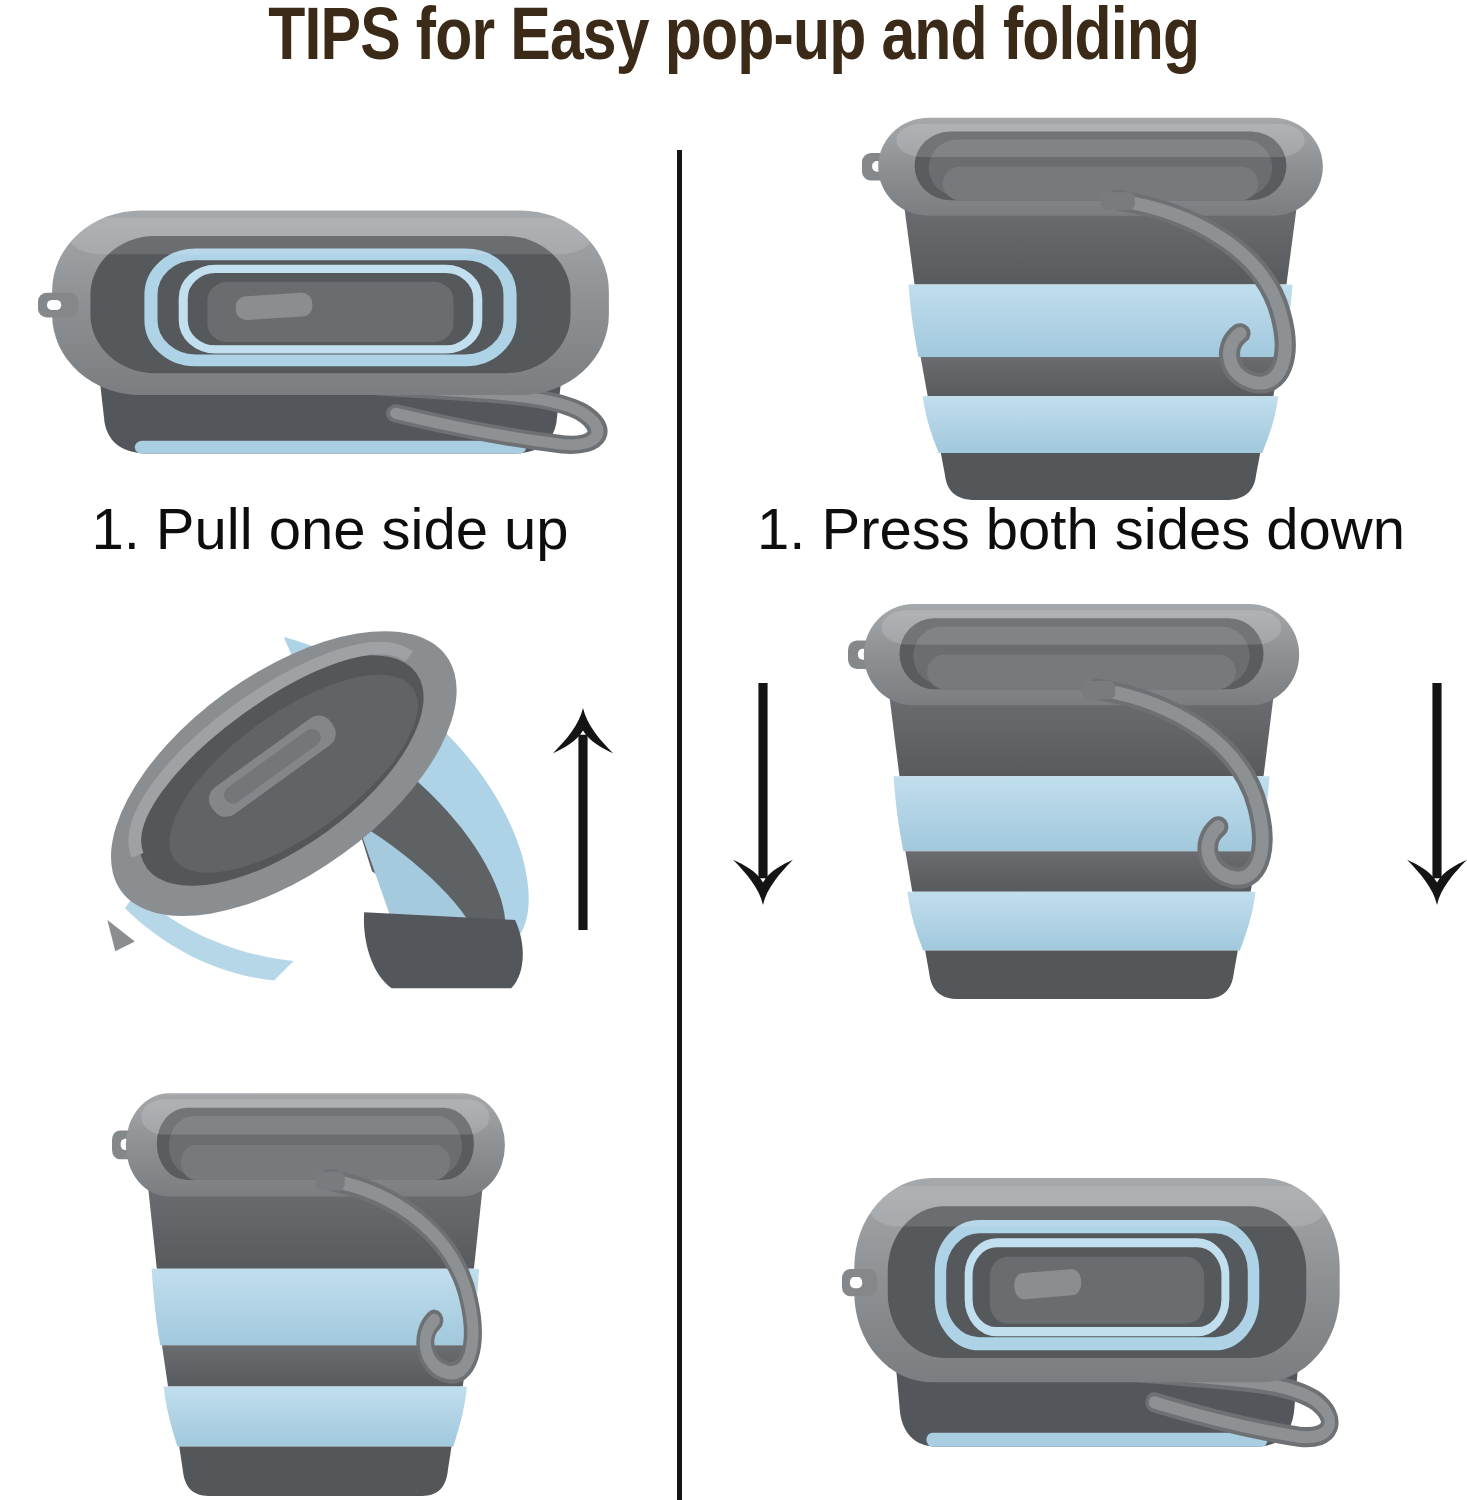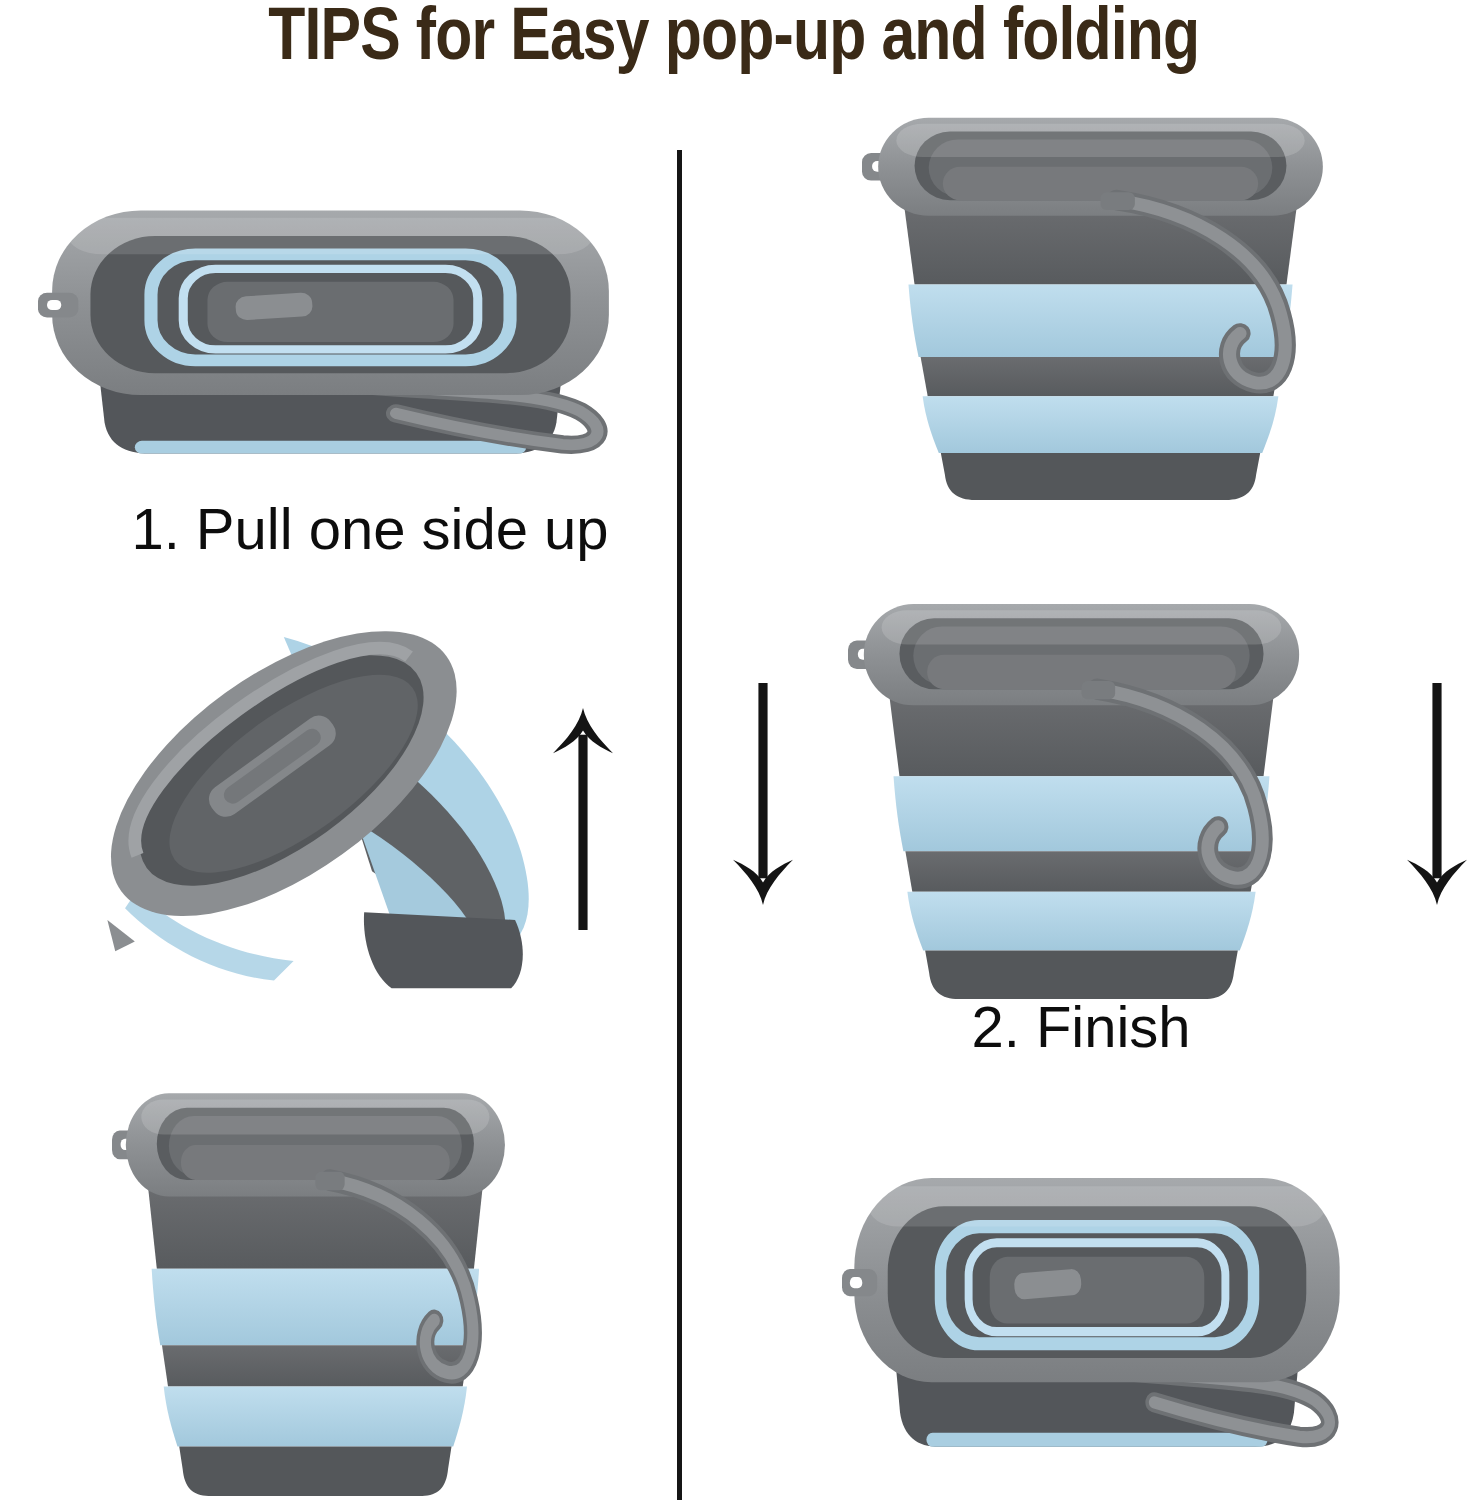--- a/index.html
+++ b/index.html
@@ -37,21 +37,21 @@
   }
   
   .caption {
     position: absolute;
     text-align: center;
     font-size: 58px;
     color: #0d0d0d;
     line-height: 70px;
     white-space: nowrap;
   }
-  .cap-l { left: 0; width: 660px; margin-left: 40px; }
+  .cap-l { left: 0; width: 660px; }
   .cap-r { left: 695px; width: 772px; }
   .row1 { top: 494px; }
   .row2 { top: 992px; }
   
   .photo { position: absolute; }
   .photo svg { display: block; width: 100%; height: 100%; }
   #photo-folded-tl   { left: 38px;  top: 205px;  width: 585px; height: 265px; }
   #photo-expanded-tr { left: 862px; top: 110px;  width: 475px; height: 392px; }
   #photo-tilted-ml   { left: 78px;  top: 598px;  width: 490px; height: 400px; }
   #photo-expanded-mr { left: 848px; top: 596px;  width: 465px; height: 405px; }
@@ -176,40 +176,40 @@
         <use href="#bucket-expanded"></use>
       </svg>
   </div>
 
   <div class="photo" id="photo-expanded-tr">
     <svg viewBox="0 0 470 400" preserveAspectRatio="none">
         <use href="#bucket-expanded"></use>
       </svg>
   </div>
 
+  <div class="caption cap-r row1">1. Press both sides down</div>
 
   <div class="arrow" id="arrow-down-inner">
     <svg viewBox="0 0 61 216" preserveAspectRatio="none">
       <use href="#arrow-up-shape" transform="translate(0,216) scale(1,-1)"></use>
     </svg>
   </div>
 
   <div class="photo" id="photo-expanded-mr">
     <svg viewBox="0 0 470 400" preserveAspectRatio="none">
         <use href="#bucket-expanded"></use>
       </svg>
   </div>
 
   <div class="arrow" id="arrow-down-outer">
     <svg viewBox="0 0 61 216" preserveAspectRatio="none">
       <use href="#arrow-up-shape" transform="translate(0,216) scale(1,-1)"></use>
     </svg>
   </div>
 
-  <div class="caption cap-r row2">2. Finish</div>
 
   <div class="photo" id="photo-folded-br">
     <svg viewBox="0 0 580 290" preserveAspectRatio="none">
         <use href="#bucket-folded"></use>
       </svg>
   </div>
 
 </div>
 
 </body></html>

